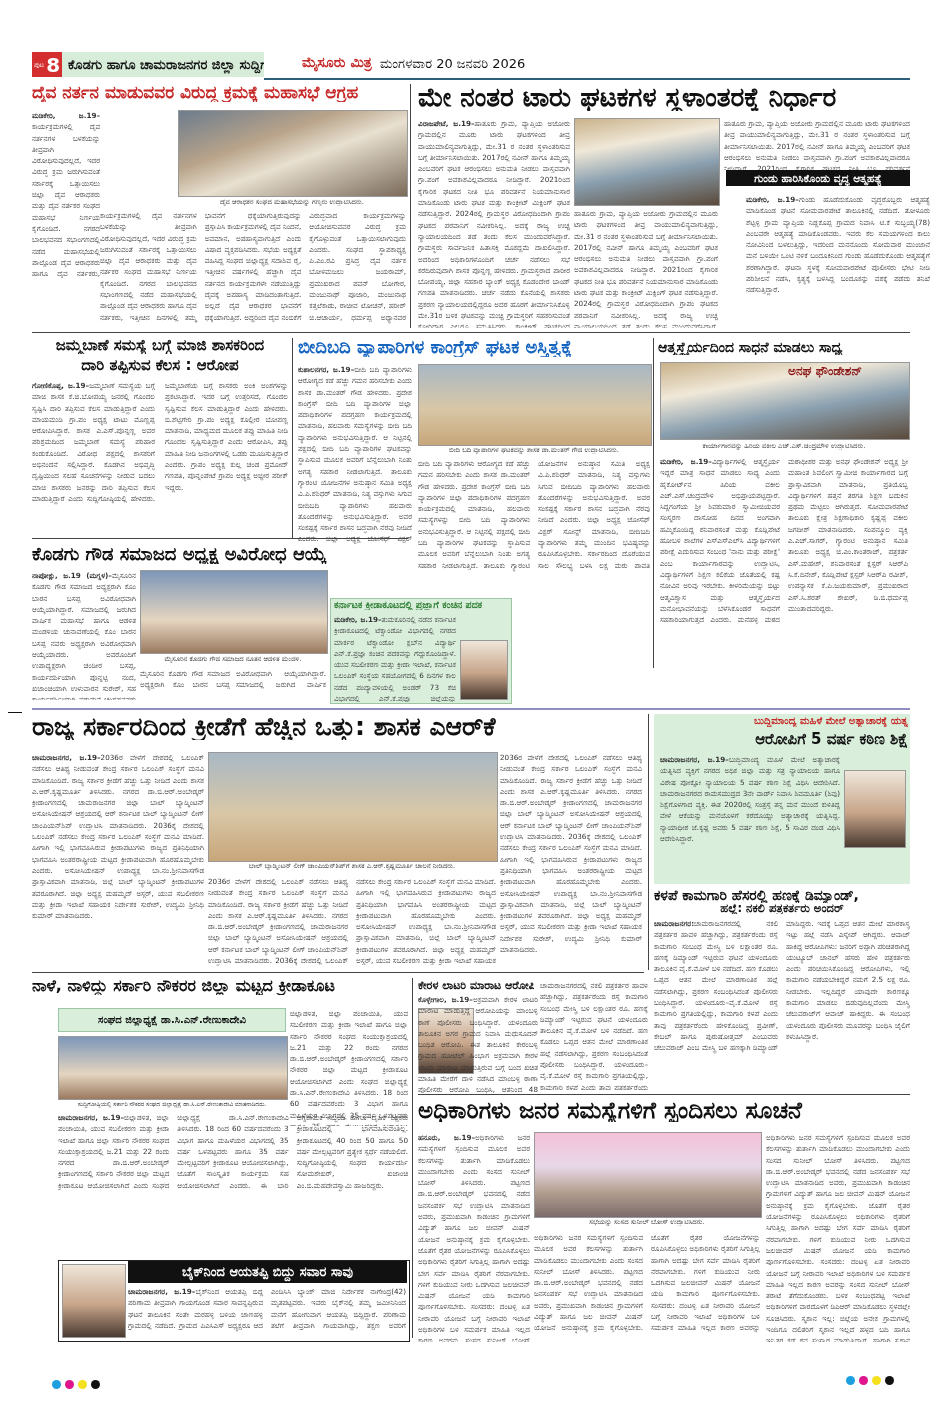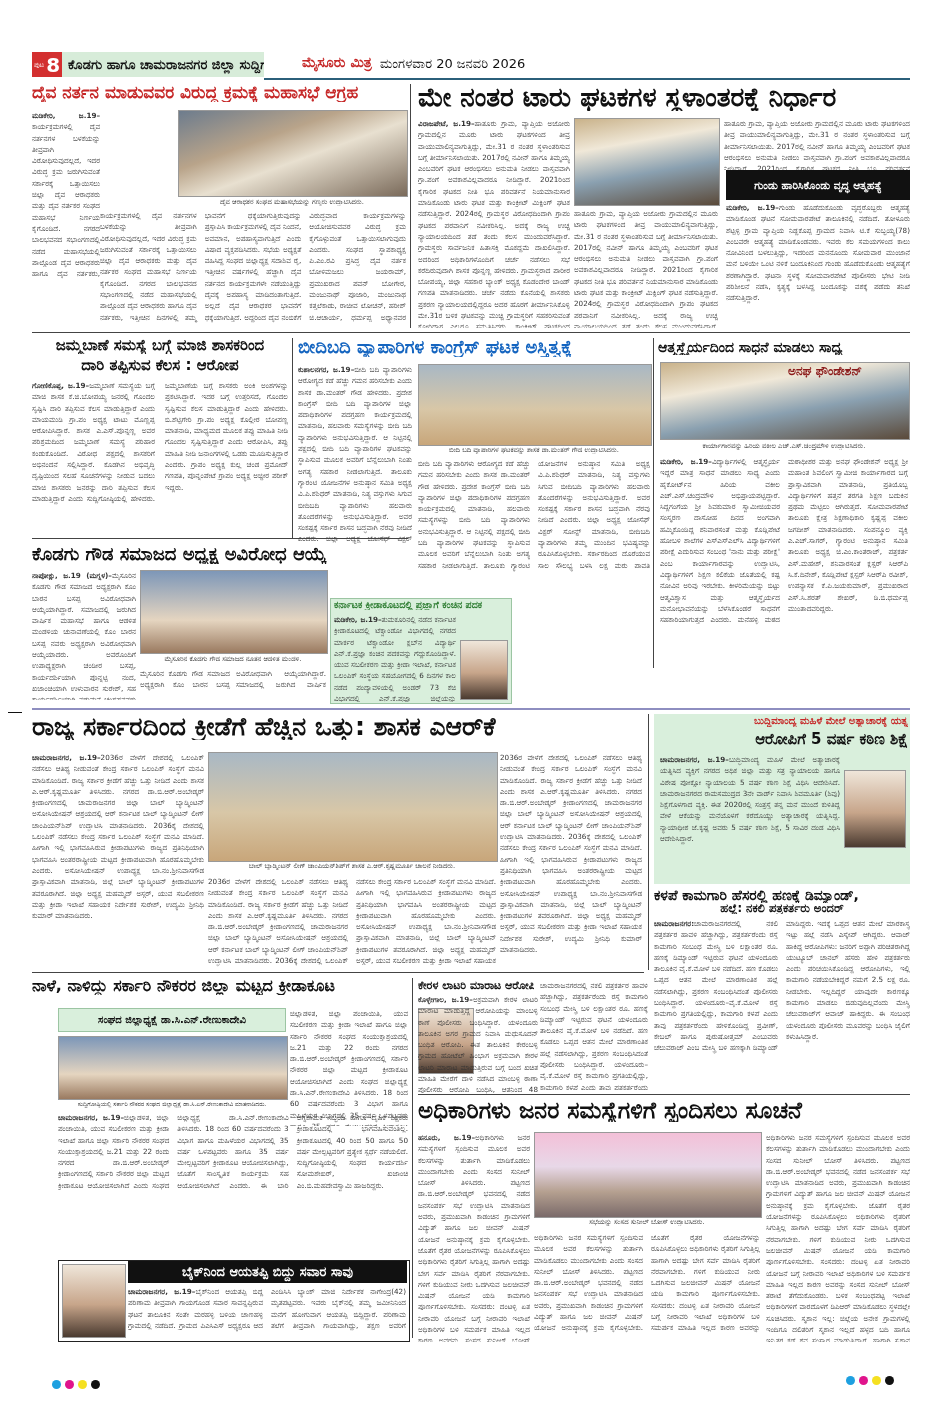--- a/index.html
+++ b/index.html
@@ -60,22 +60,22 @@
 <div class="abs body" style="left:418px;top:118px;width:152px;height:210px;">
   <b>ವಿರಾಜಪೇಟೆ, ಜ.19–</b><span>ಹಾತೂರು ಗ್ರಾಮ, ವ್ಯಾಪ್ತಿಯ ಅಜೋರು ಗ್ರಾಮದಲ್ಲಿನ ಮೂರು ಟಾರು ಘಟಕಗಳಿಂದ ತೀವ್ರ ವಾಯುಮಾಲಿನ್ಯವಾಗುತ್ತಿದ್ದು, ಮೇ.31 ರ ನಂತರ ಸ್ಥಳಾಂತರಿಸುವ ಬಗ್ಗೆ ತೀರ್ಮಾನಿಸಲಾಯಿತು. 2017ರಲ್ಲಿ ನವೀನ್ ಹಾಗೂ ತಿಮ್ಮಯ್ಯ ಎಂಬವರಿಗೆ ಘಟಕ ಆರಂಭಿಸಲು ಅನುಮತಿ ನೀಡಲು ವಾಸ್ತವವಾಗಿ ಗ್ರಾ.ಪಂಗೆ ಅವಕಾಶವಿಲ್ಲವಾದರೂ ನೀಡಿದ್ದಾರೆ. 2021ರಿಂದ ಕೈಗಾರಿಕ ಘಟಕದ ನೀತಿ ಭೂ ಪರಿವರ್ತನೆ ನಿಯಮಾನುಸಾರ ಮಾಡಿಕೊಂಡು ಟಾರು ಘಟಕ ಮತ್ತು ಕಾಂಕ್ರೀಟ್ ಮಿಕ್ಸಿಂಗ್ ಘಟಕ ನಡೆಸುತ್ತಿದ್ದಾರೆ. 2024ರಲ್ಲಿ ಗ್ರಾಮಸ್ಥರ ವಿರೋಧದಿಂದಾಗಿ ಗ್ರಾಪಂ ಘಟಕದ ಪರವಾನಿಗೆ ನವೀಕರಿಸಿಲ್ಲ. ಅದಕ್ಕೆ ರಾಜ್ಯ ಉಚ್ಚ ನ್ಯಾಯಾಲಯದಿಂದ ತಡೆ ತಂದು ಕೆಲಸ ಮುಂದುವರೆಸಿದ್ದಾರೆ. ಗ್ರಾಮಸ್ಥರು ಸಾರ್ವಜನಿಕ ಹಿತಾಸಕ್ತಿ ಮೊಕದ್ದಮೆ ದಾಖಲಿಸಿದ್ದಾರೆ. ಅದರಿಂದ ಅಧಿಕಾರಿಗಳೊಂದಿಗೆ ಚರ್ಚೆ ನಡೆಸಲು ಸಭೆ ಕರೆದಿರುವುದಾಗಿ ಶಾಸಕ ಪೊನ್ನಣ್ಣ ಹೇಳಿದರು. ಗ್ರಾಮಸ್ಥರಾದ ಪಾರೀರ ಬೋಪಯ್ಯ, ಜಿಲ್ಲಾ ಸಹಕಾರ ಬ್ಯಾಂಕ್ ಅಧ್ಯಕ್ಷ ಕೊಡಂದೇರ ಬಾಂಡ್ ಗಣಪತಿ ಮಾತನಾಡಿದರು. ಚರ್ಚೆ ನಡೆದು ಕೊನೆಯಲ್ಲಿ ಶಾಸಕರು ಪ್ರಕರಣ ನ್ಯಾಯಾಲಯದಲ್ಲಿದ್ದರೂ ಅದರ ಹೊರಗೆ ತೀರ್ಮಾನಿಸಿಕೊಳ್ಳಿ ಮೇ.31ರ ಬಳಿಕ ಘಟಕವನ್ನು ಮುಚ್ಚಿ ಗ್ರಾಮಸ್ಥರಿಗೆ ಸಹಕರಿಸುವಂತೆ ಕೋರಿದಾಗ ಎಲ್ಲರೂ ಸಮ್ಮತಿಸಿದರು. ಕಾಂಕ್ರೀಟ್ ಘಟಕದಿಂದ ಮಾಲಿನ್ಯ ಆಗದಂತೆ ನೋಡಿಕೊಳ್ಳಬೇಕೆಂದು ವಾಯುಮಾಲಿನ್ಯ ಅಧಿಕಾರಿ ರಘುರಾಮ್ ಸೂಚಿಸಿ, ಇದಕ್ಕೆ ವಿರುದ್ಧವಾಗಿ ನಡೆದುಕೊಂಡರೆ ಜಿಲ್ಲಾಧಿಕಾರಿ ಕ್ರಮ ಕೈಗೊಳ್ಳುತ್ತಾರೆ. ಜನರಿಗೆ ತೊಂದರೆ ಆಗದಂತೆ ಘಟಕವನ್ನು ಬೆಳಿಗ್ಗೆ 8 ರಿಂದ ಸಂಜೆ 6ರವರೆಗೆ ನಡೆಸುವಂತೆ ಸೂಚಿಸಿದರು. ಸಭೆಯಲ್ಲಿ ಜಿಲ್ಲಾಧಿಕಾರಿ ಸೋಮಶೇಖರ್, ಎ ಸಿ ನಿತೀನ್ ಚಕ್ಕಿ, ತಾ ಪಂ ಇ ಓ ಅಪ್ಪಣ್ಣ, ತಹಶೀಲ್ದಾರ್ ನವೀನ್, ಎಸ್‌ಪಿ ಕಂಬೆಯಂಡ ಗೋಪಾಲ್, ಡಿವೈ ಎಸ್‌ಪಿ, ಮತ್ತಿತರ ಅಧಿಕಾರಿಗಳು ಸಭೆಯಲ್ಲಿ ಉಪಸ್ಥಿತರಿದ್ದರು.</span>
 </div>
 <div class="abs body" style="left:574px;top:208px;width:144px;height:120px;">
   <span>ಹಾತೂರು ಗ್ರಾಮ, ವ್ಯಾಪ್ತಿಯ ಅಜೋರು ಗ್ರಾಮದಲ್ಲಿನ ಮೂರು ಟಾರು ಘಟಕಗಳಿಂದ ತೀವ್ರ ವಾಯುಮಾಲಿನ್ಯವಾಗುತ್ತಿದ್ದು, ಮೇ.31 ರ ನಂತರ ಸ್ಥಳಾಂತರಿಸುವ ಬಗ್ಗೆ ತೀರ್ಮಾನಿಸಲಾಯಿತು. 2017ರಲ್ಲಿ ನವೀನ್ ಹಾಗೂ ತಿಮ್ಮಯ್ಯ ಎಂಬವರಿಗೆ ಘಟಕ ಆರಂಭಿಸಲು ಅನುಮತಿ ನೀಡಲು ವಾಸ್ತವವಾಗಿ ಗ್ರಾ.ಪಂಗೆ ಅವಕಾಶವಿಲ್ಲವಾದರೂ ನೀಡಿದ್ದಾರೆ. 2021ರಿಂದ ಕೈಗಾರಿಕ ಘಟಕದ ನೀತಿ ಭೂ ಪರಿವರ್ತನೆ ನಿಯಮಾನುಸಾರ ಮಾಡಿಕೊಂಡು ಟಾರು ಘಟಕ ಮತ್ತು ಕಾಂಕ್ರೀಟ್ ಮಿಕ್ಸಿಂಗ್ ಘಟಕ ನಡೆಸುತ್ತಿದ್ದಾರೆ. 2024ರಲ್ಲಿ ಗ್ರಾಮಸ್ಥರ ವಿರೋಧದಿಂದಾಗಿ ಗ್ರಾಪಂ ಘಟಕದ ಪರವಾನಿಗೆ ನವೀಕರಿಸಿಲ್ಲ. ಅದಕ್ಕೆ ರಾಜ್ಯ ಉಚ್ಚ ನ್ಯಾಯಾಲಯದಿಂದ ತಡೆ ತಂದು ಕೆಲಸ ಮುಂದುವರೆಸಿದ್ದಾರೆ. ಗ್ರಾಮಸ್ಥರು ಸಾರ್ವಜನಿಕ ಹಿತಾಸಕ್ತಿ ಮೊಕದ್ದಮೆ ದಾಖಲಿಸಿದ್ದಾರೆ. ಅದರಿಂದ ಅಧಿಕಾರಿಗಳೊಂದಿಗೆ ಚರ್ಚೆ ನಡೆಸಲು ಸಭೆ ಕರೆದಿರುವುದಾಗಿ ಶಾಸಕ ಪೊನ್ನಣ್ಣ ಹೇಳಿದರು. ಗ್ರಾಮಸ್ಥರಾದ ಪಾರೀರ ಬೋಪಯ್ಯ, ಜಿಲ್ಲಾ ಸಹಕಾರ ಬ್ಯಾಂಕ್ ಅಧ್ಯಕ್ಷ ಕೊಡಂದೇರ ಬಾಂಡ್ ಗಣಪತಿ ಮಾತನಾಡಿದರು. ಚರ್ಚೆ ನಡೆದು ಕೊನೆಯಲ್ಲಿ ಶಾಸಕರು ಪ್ರಕರಣ ನ್ಯಾಯಾಲಯದಲ್ಲಿದ್ದರೂ ಅದರ ಹೊರಗೆ ತೀರ್ಮಾನಿಸಿಕೊಳ್ಳಿ ಮೇ.31ರ ಬಳಿಕ ಘಟಕವನ್ನು ಮುಚ್ಚಿ ಗ್ರಾಮಸ್ಥರಿಗೆ ಸಹಕರಿಸುವಂತೆ ಕೋರಿದಾಗ ಎಲ್ಲರೂ ಸಮ್ಮತಿಸಿದರು. ಕಾಂಕ್ರೀಟ್ ಘಟಕದಿಂದ ಮಾಲಿನ್ಯ ಆಗದಂತೆ ನೋಡಿಕೊಳ್ಳಬೇಕೆಂದು ವಾಯುಮಾಲಿನ್ಯ ಅಧಿಕಾರಿ ರಘುರಾಮ್ ಸೂಚಿಸಿ, ಇದಕ್ಕೆ ವಿರುದ್ಧವಾಗಿ ನಡೆದುಕೊಂಡರೆ ಜಿಲ್ಲಾಧಿಕಾರಿ ಕ್ರಮ ಕೈಗೊಳ್ಳುತ್ತಾರೆ. ಜನರಿಗೆ ತೊಂದರೆ ಆಗದಂತೆ ಘಟಕವನ್ನು ಬೆಳಿಗ್ಗೆ 8 ರಿಂದ ಸಂಜೆ 6ರವರೆಗೆ ನಡೆಸುವಂತೆ ಸೂಚಿಸಿದರು. ಸಭೆಯಲ್ಲಿ ಜಿಲ್ಲಾಧಿಕಾರಿ ಸೋಮಶೇಖರ್, ಎ ಸಿ ನಿತೀನ್ ಚಕ್ಕಿ, ತಾ ಪಂ ಇ ಓ ಅಪ್ಪಣ್ಣ, ತಹಶೀಲ್ದಾರ್ ನವೀನ್, ಎಸ್‌ಪಿ ಕಂಬೆಯಂಡ ಗೋಪಾಲ್, ಡಿವೈ ಎಸ್‌ಪಿ, ಮತ್ತಿತರ ಅಧಿಕಾರಿಗಳು ಸಭೆಯಲ್ಲಿ ಉಪಸ್ಥಿತರಿದ್ದರು.</span>
 </div>
 <div class="abs body" style="left:724px;top:118px;width:186px;height:52px;">
   <span>ಹಾತೂರು ಗ್ರಾಮ, ವ್ಯಾಪ್ತಿಯ ಅಜೋರು ಗ್ರಾಮದಲ್ಲಿನ ಮೂರು ಟಾರು ಘಟಕಗಳಿಂದ ತೀವ್ರ ವಾಯುಮಾಲಿನ್ಯವಾಗುತ್ತಿದ್ದು, ಮೇ.31 ರ ನಂತರ ಸ್ಥಳಾಂತರಿಸುವ ಬಗ್ಗೆ ತೀರ್ಮಾನಿಸಲಾಯಿತು. 2017ರಲ್ಲಿ ನವೀನ್ ಹಾಗೂ ತಿಮ್ಮಯ್ಯ ಎಂಬವರಿಗೆ ಘಟಕ ಆರಂಭಿಸಲು ಅನುಮತಿ ನೀಡಲು ವಾಸ್ತವವಾಗಿ ಗ್ರಾ.ಪಂಗೆ ಅವಕಾಶವಿಲ್ಲವಾದರೂ ನೀಡಿದ್ದಾರೆ. 2021ರಿಂದ ಕೈಗಾರಿಕ ಘಟಕದ ನೀತಿ ಭೂ ಪರಿವರ್ತನೆ ನಿಯಮಾನುಸಾರ ಮಾಡಿಕೊಂಡು ಟಾರು ಘಟಕ ಮತ್ತು ಕಾಂಕ್ರೀಟ್ ಮಿಕ್ಸಿಂಗ್ ಘಟಕ ನಡೆಸುತ್ತಿದ್ದಾರೆ. 2024ರಲ್ಲಿ ಗ್ರಾಮಸ್ಥರ ವಿರೋಧದಿಂದಾಗಿ ಗ್ರಾಪಂ ಘಟಕದ ಪರವಾನಿಗೆ ನವೀಕರಿಸಿಲ್ಲ. ಅದಕ್ಕೆ ರಾಜ್ಯ ಉಚ್ಚ ನ್ಯಾಯಾಲಯದಿಂದ ತಡೆ ತಂದು ಕೆಲಸ ಮುಂದುವರೆಸಿದ್ದಾರೆ. ಗ್ರಾಮಸ್ಥರು ಸಾರ್ವಜನಿಕ ಹಿತಾಸಕ್ತಿ ಮೊಕದ್ದಮೆ ದಾಖಲಿಸಿದ್ದಾರೆ. ಅದರಿಂದ ಅಧಿಕಾರಿಗಳೊಂದಿಗೆ ಚರ್ಚೆ ನಡೆಸಲು ಸಭೆ ಕರೆದಿರುವುದಾಗಿ ಶಾಸಕ ಪೊನ್ನಣ್ಣ ಹೇಳಿದರು. ಗ್ರಾಮಸ್ಥರಾದ ಪಾರೀರ ಬೋಪಯ್ಯ, ಜಿಲ್ಲಾ ಸಹಕಾರ ಬ್ಯಾಂಕ್ ಅಧ್ಯಕ್ಷ ಕೊಡಂದೇರ ಬಾಂಡ್ ಗಣಪತಿ ಮಾತನಾಡಿದರು. ಚರ್ಚೆ ನಡೆದು ಕೊನೆಯಲ್ಲಿ ಶಾಸಕರು ಪ್ರಕರಣ ನ್ಯಾಯಾಲಯದಲ್ಲಿದ್ದರೂ ಅದರ ಹೊರಗೆ ತೀರ್ಮಾನಿಸಿಕೊಳ್ಳಿ ಮೇ.31ರ ಬಳಿಕ ಘಟಕವನ್ನು ಮುಚ್ಚಿ ಗ್ರಾಮಸ್ಥರಿಗೆ ಸಹಕರಿಸುವಂತೆ ಕೋರಿದಾಗ ಎಲ್ಲರೂ ಸಮ್ಮತಿಸಿದರು. ಕಾಂಕ್ರೀಟ್ ಘಟಕದಿಂದ ಮಾಲಿನ್ಯ ಆಗದಂತೆ ನೋಡಿಕೊಳ್ಳಬೇಕೆಂದು ವಾಯುಮಾಲಿನ್ಯ ಅಧಿಕಾರಿ ರಘುರಾಮ್ ಸೂಚಿಸಿ, ಇದಕ್ಕೆ ವಿರುದ್ಧವಾಗಿ ನಡೆದುಕೊಂಡರೆ ಜಿಲ್ಲಾಧಿಕಾರಿ ಕ್ರಮ ಕೈಗೊಳ್ಳುತ್ತಾರೆ. ಜನರಿಗೆ ತೊಂದರೆ ಆಗದಂತೆ ಘಟಕವನ್ನು ಬೆಳಿಗ್ಗೆ 8 ರಿಂದ ಸಂಜೆ 6ರವರೆಗೆ ನಡೆಸುವಂತೆ ಸೂಚಿಸಿದರು. ಸಭೆಯಲ್ಲಿ ಜಿಲ್ಲಾಧಿಕಾರಿ ಸೋಮಶೇಖರ್, ಎ ಸಿ ನಿತೀನ್ ಚಕ್ಕಿ, ತಾ ಪಂ ಇ ಓ ಅಪ್ಪಣ್ಣ, ತಹಶೀಲ್ದಾರ್ ನವೀನ್, ಎಸ್‌ಪಿ ಕಂಬೆಯಂಡ ಗೋಪಾಲ್, ಡಿವೈ ಎಸ್‌ಪಿ, ಮತ್ತಿತರ ಅಧಿಕಾರಿಗಳು ಸಭೆಯಲ್ಲಿ ಉಪಸ್ಥಿತರಿದ್ದರು.</span>
 </div>
 
-<div class="abs boxhead-dark" style="left:726px;top:170px;width:184px;height:30px;font-size:10.5px;">ಗುಂಡು ಹಾರಿಸಿಕೊಂಡು ವೃದ್ಧ ಆತ್ಮಹತ್ಯೆ</div>
-<div class="abs body" style="left:726px;top:194px;width:184px;height:134px;margin-top:8px;">
+<div class="abs boxhead-dark" style="left:726px;top:170px;width:184px;height:16px;font-size:10.5px;">ಗುಂಡು ಹಾರಿಸಿಕೊಂಡು ವೃದ್ಧ ಆತ್ಮಹತ್ಯೆ</div>
+<div class="abs body" style="left:746px;top:194px;width:184px;height:134px;">
   <b>ಮಡಿಕೇರಿ, ಜ.19–</b><span>ಗುಂಡು ಹೊಡೆದುಕೊಂಡು ವೃದ್ಧರೊಬ್ಬರು ಆತ್ಮಹತ್ಯೆ ಮಾಡಿಕೊಂಡ ಘಟನೆ ಸೋಮವಾರಪೇಟೆ ತಾಲೂಕಿನಲ್ಲಿ ನಡೆದಿದೆ. ತೋಳೂರು ಶೆಟ್ಟಳ್ಳಿ ಗ್ರಾಮ ವ್ಯಾಪ್ತಿಯ ನಿಡ್ಡಕೊಪ್ಪ ಗ್ರಾಮದ ನಿವಾಸಿ ಟಿ.ಕೆ ಸುಬ್ಬಯ್ಯ(78) ಎಂಬವರೇ ಆತ್ಮಹತ್ಯೆ ಮಾಡಿಕೊಂಡವರು. ಇವರು ಕೆಲ ಸಮಯಗಳಿಂದ ಕಾಲು ನೋವಿನಿಂದ ಬಳಲುತ್ತಿದ್ದು, ಇದರಿಂದ ಮನನೊಂದು ಸೋಮವಾರ ಮುಂಜಾನೆ ಮನೆ ಬಳಿಯೇ ಒಂಟಿ ನಳಿಕೆ ಬಂದೂಕಿನಿಂದ ಗುಂಡು ಹೊಡೆದುಕೊಂಡು ಆತ್ಮಹತ್ಯೆಗೆ ಶರಣಾಗಿದ್ದಾರೆ. ಘಟನಾ ಸ್ಥಳಕ್ಕೆ ಸೋಮವಾರಪೇಟೆ ಪೊಲೀಸರು ಭೇಟಿ ನೀಡಿ ಪರಿಶೀಲನೆ ನಡೆಸಿ, ಕೃತ್ಯಕ್ಕೆ ಬಳಸಿದ್ದ ಬಂದೂಕನ್ನು ವಶಕ್ಕೆ ಪಡೆದು ತನಿಖೆ ನಡೆಸುತ್ತಿದ್ದಾರೆ.</span>
 </div>
 
 <div class="abs hrule" style="left:32px;top:332px;width:878px;"></div>
 
 <div class="abs head dark" style="left:32px;top:338px;width:256px;font-size:15px;text-align:center;">ಜಮ್ಮಬಾಣೆ ಸಮಸ್ಯೆ ಬಗ್ಗೆ ಮಾಜಿ ಶಾಸಕರಿಂದ</div>
 <div class="abs head dark" style="left:32px;top:358px;width:256px;font-size:15px;text-align:center;">ದಾರಿ ತಪ್ಪಿಸುವ ಕೆಲಸ : ಆರೋಪ</div>
 <div class="abs body" style="left:32px;top:380px;width:256px;height:150px;column-count:2;column-gap:10px;">
   <b>ಗೋಣಿಕೊಪ್ಪ, ಜ.19–</b><span>ಜಮ್ಮಬಾಣೆ ಸಮಸ್ಯೆಯ ಬಗ್ಗೆ ಮಾಜಿ ಶಾಸಕ ಕೆ.ಜಿ.ಬೋಪಯ್ಯ ಜನರಲ್ಲಿ ಗೊಂದಲ ಸೃಷ್ಟಿಸಿ ದಾರಿ ತಪ್ಪಿಸುವ ಕೆಲಸ ಮಾಡುತ್ತಿದ್ದಾರೆ ಎಂದು ಮಾಯಮುಡಿ ಗ್ರಾ.ಪಂ ಅಧ್ಯಕ್ಷ ಟಾಟು ಮೊಣ್ಣಪ್ಪ ಆರೋಪಿಸಿದ್ದಾರೆ. ಶಾಸಕ ಎ.ಎಸ್.ಪೊನ್ನಣ್ಣ ಅವರ ಪರಿಶ್ರಮದಿಂದ ಜಮ್ಮಬಾಣೆ ಸಮಸ್ಯೆ ಪರಿಹಾರ ಕಂಡುಕೊಂಡಿದೆ. ವಿರೋಧ ಪಕ್ಷದಲ್ಲಿ ಶಾಸಕರಿಗೆ ಅಭಿನಂದನೆ ಸಲ್ಲಿಸಿದ್ದಾರೆ. ಕೊಡಗಿನ ಅಭಿವೃದ್ಧಿ ದೃಷ್ಟಿಯಿಂದ ಸಲಹೆ ಸೂಚನೆಗಳನ್ನು ನೀಡುವ ಬದಲು ಮಾಜಿ ಶಾಸಕರು ಜನರನ್ನು ದಾರಿ ತಪ್ಪಿಸುವ ಕೆಲಸ ಮಾಡುತ್ತಿದ್ದಾರೆ ಎಂದು ಸುದ್ದಿಗೋಷ್ಠಿಯಲ್ಲಿ ಹೇಳಿದರು. ಜಮ್ಮಬಾಣೆಯ ಬಗ್ಗೆ ಶಾಸಕರು ಅಂಕಿ ಅಂಶಗಳನ್ನು ಪ್ರಕಟಿಸಿದ್ದಾರೆ. ಇದರ ಬಗ್ಗೆ ಉತ್ತರಿಸದೆ, ಗೊಂದಲ ಸೃಷ್ಟಿಸುವ ಕೆಲಸ ಮಾಡುತ್ತಿದ್ದಾರೆ ಎಂದು ಹೇಳಿದರು. ಬಿ.ಶೆಟ್ಟಿಗೇರಿ ಗ್ರಾ.ಪಂ ಅಧ್ಯಕ್ಷ ಕೊಲ್ಲೀರ ಬೋಪಣ್ಣ ಮಾತನಾಡಿ, ಮಾಧ್ಯಮದ ಮೂಲಕ ತಪ್ಪು ಮಾಹಿತಿ ನೀಡಿ ಗೊಂದಲ ಸೃಷ್ಟಿಸುತ್ತಿದ್ದಾರೆ ಎಂದು ಆರೋಪಿಸಿ, ತಪ್ಪು ಮಾಹಿತಿ ನೀಡಿ ಜನಾಂಗಗಳಲ್ಲಿ ಒಡಕು ಮೂಡಿಸುತ್ತಿದ್ದಾರೆ ಎಂದರು. ಗ್ರಾಪಂ ಅಧ್ಯಕ್ಷ ಕುಲ್ಲ ಚಂಡ ಪ್ರಮೋದ್ ಗಣಪತಿ, ಪೊನ್ನಂಪೇಟೆ ಗ್ರಾಪಂ ಅಧ್ಯಕ್ಷ ಅಜ್ಜೀರ ಪರೀಕ್ ಇದ್ದರು.</span>
 </div>

